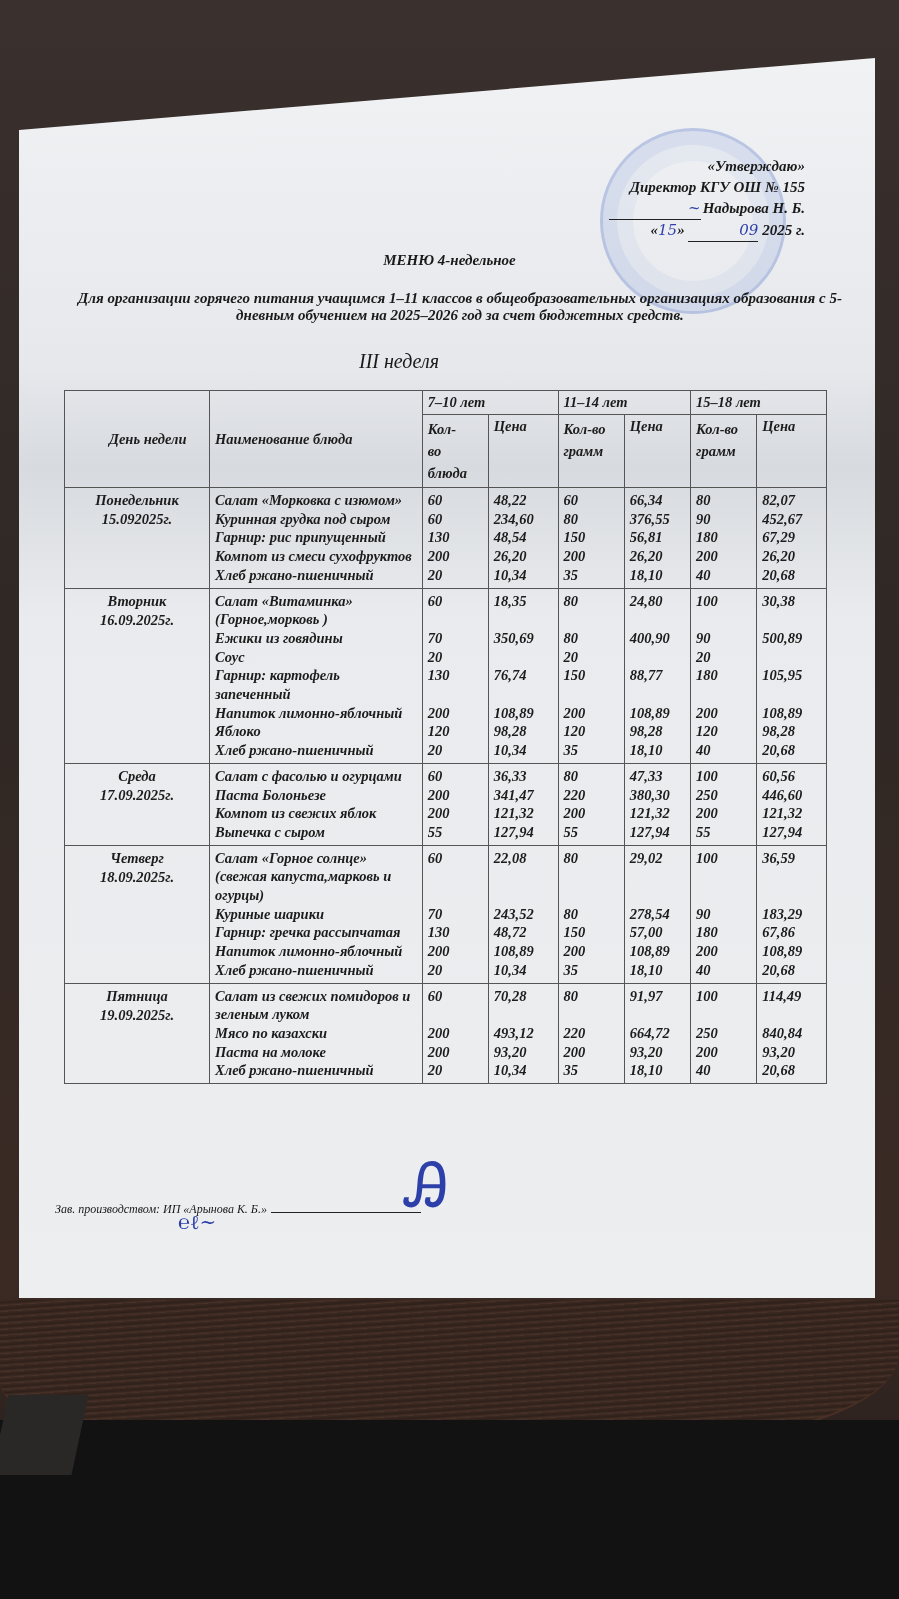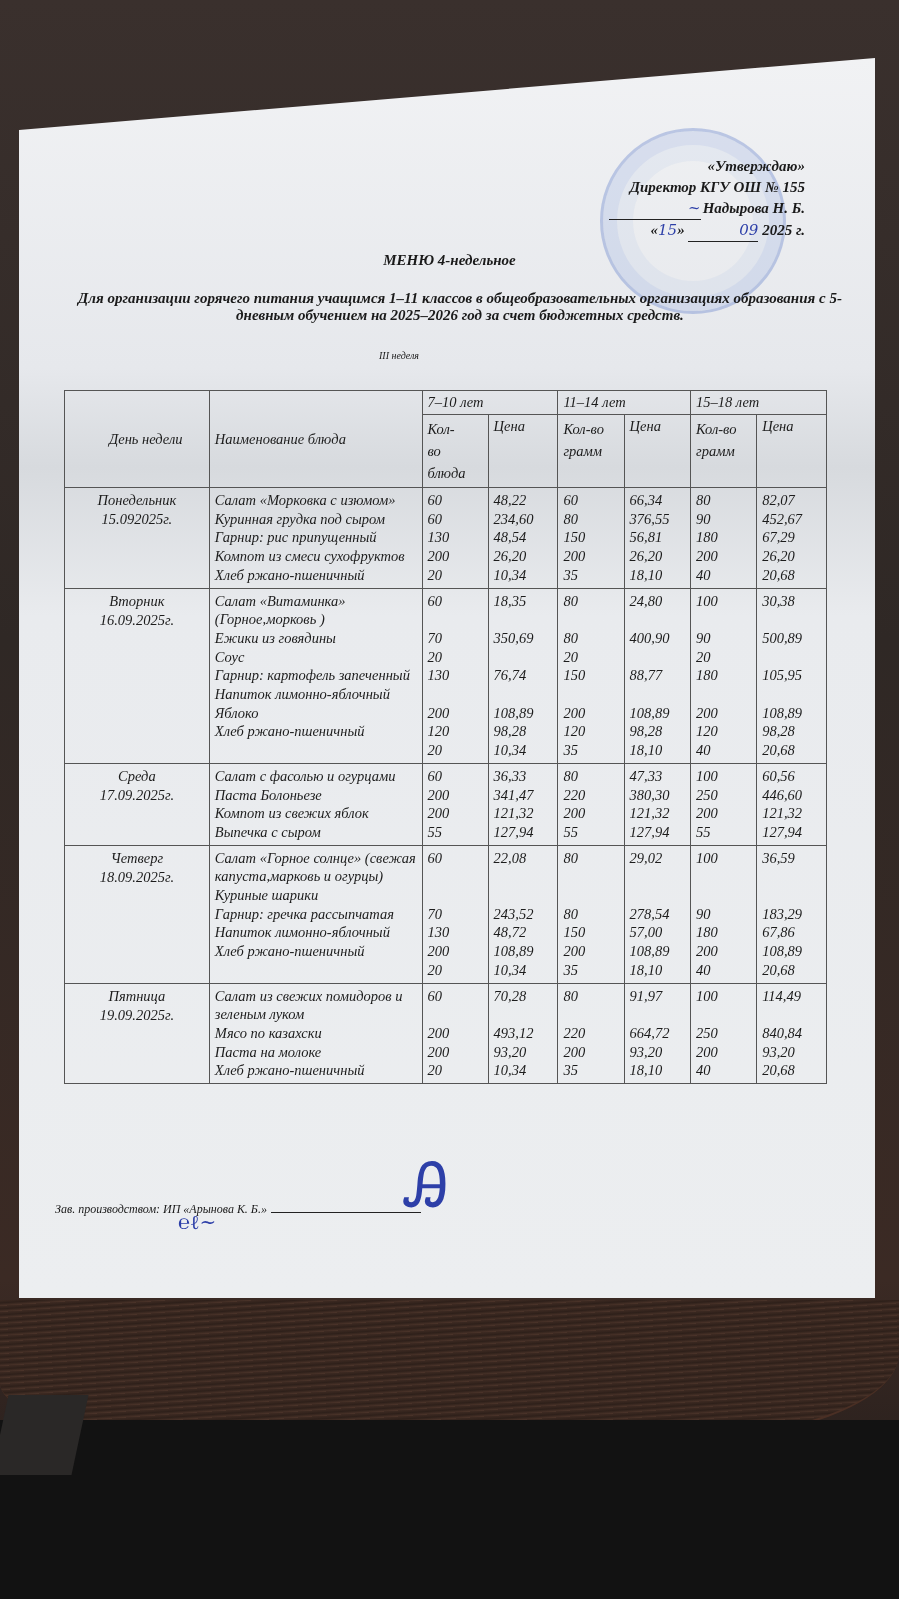--- a/index.html
+++ b/index.html
@@ -36,28 +36,28 @@
   .title {
     position:absolute; left:0; width:899px; text-align:center; top:252px;
     font-style:italic; font-weight:bold; font-size:15px; color:#1a1a1a;
   }
   .subtitle {
     position:absolute; left:70px; width:780px; text-align:center; top:290px;
     font-style:italic; font-weight:bold; font-size:15px; line-height:17px; color:#1a1a1a;
   }
   .week {
     position:absolute; left:0; width:798px; text-align:center; top:350px;
-    font-style:italic; font-size:10px; color:#1a1a1a;
+    font-style:italic; font-size:20px; color:#1a1a1a;
   }
   table.menu {
     position:absolute; left:64px; top:390px; width:763px;
     border-collapse:collapse; font-style:italic; font-size:14.5px; color:#1c1c1c;
   }
   table.menu td, table.menu th {
-    border:1px solid #555; vertical-align:top; font-weight:normal; padding:3px 5px; text-align:left;
+    border:1px solid #555; vertical-align:top; font-weight:bold; padding:3px 5px; text-align:left;
   }
   table.menu th.day-h { width:104px; vertical-align:middle;padding-left:44px; }
   table.menu th.dish-h { width:218px; vertical-align:middle;margin-left:16px; }
   .cell-lines div { line-height:18.7px; white-space:nowrap; }
   .dish-lines div { line-height:18.7px; }
   td.day { text-align:center !important; line-height:19px; }
   .footer {
     position:absolute; left:55px; top:1200px; font-style:italic; font-size:12px; line-height:19px; color:#1a1a1a;
   }
   .footer .line1 .underline { display:inline-block; width:150px; border-bottom:1px solid #222; margin-left:4px; }

